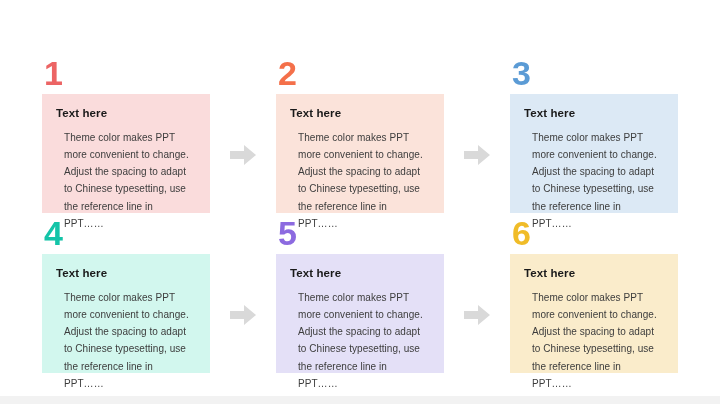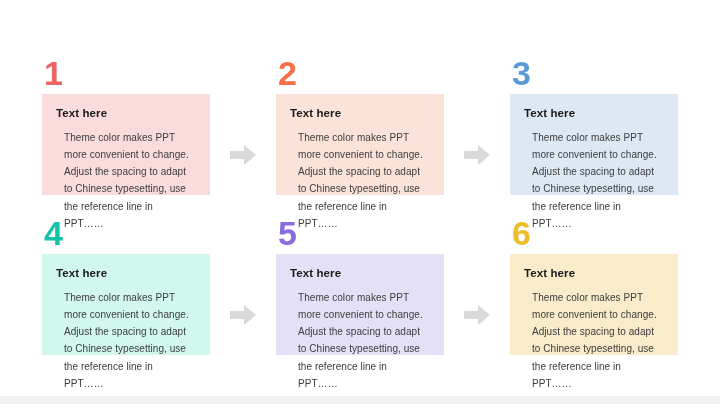--- a/index.html
+++ b/index.html
@@ -58,21 +58,21 @@
     font-weight: bold;
     line-height: 1;
     height: 38px;
     padding-left: 2px;
     letter-spacing: -0.5px;
     font-family: "Liberation Sans", sans-serif;
   }
 
   .step-card {
     width: 168px;
-    height: 101px;
+    height: 119px;
     box-sizing: border-box;
     padding: 13px 12px 10px 14px;
   }
 
   .card-title {
     font-size: 11.5px;
     font-weight: bold;
     color: #1a1a1a;
     margin: 0 0 7px 0;
     line-height: 1.2;

